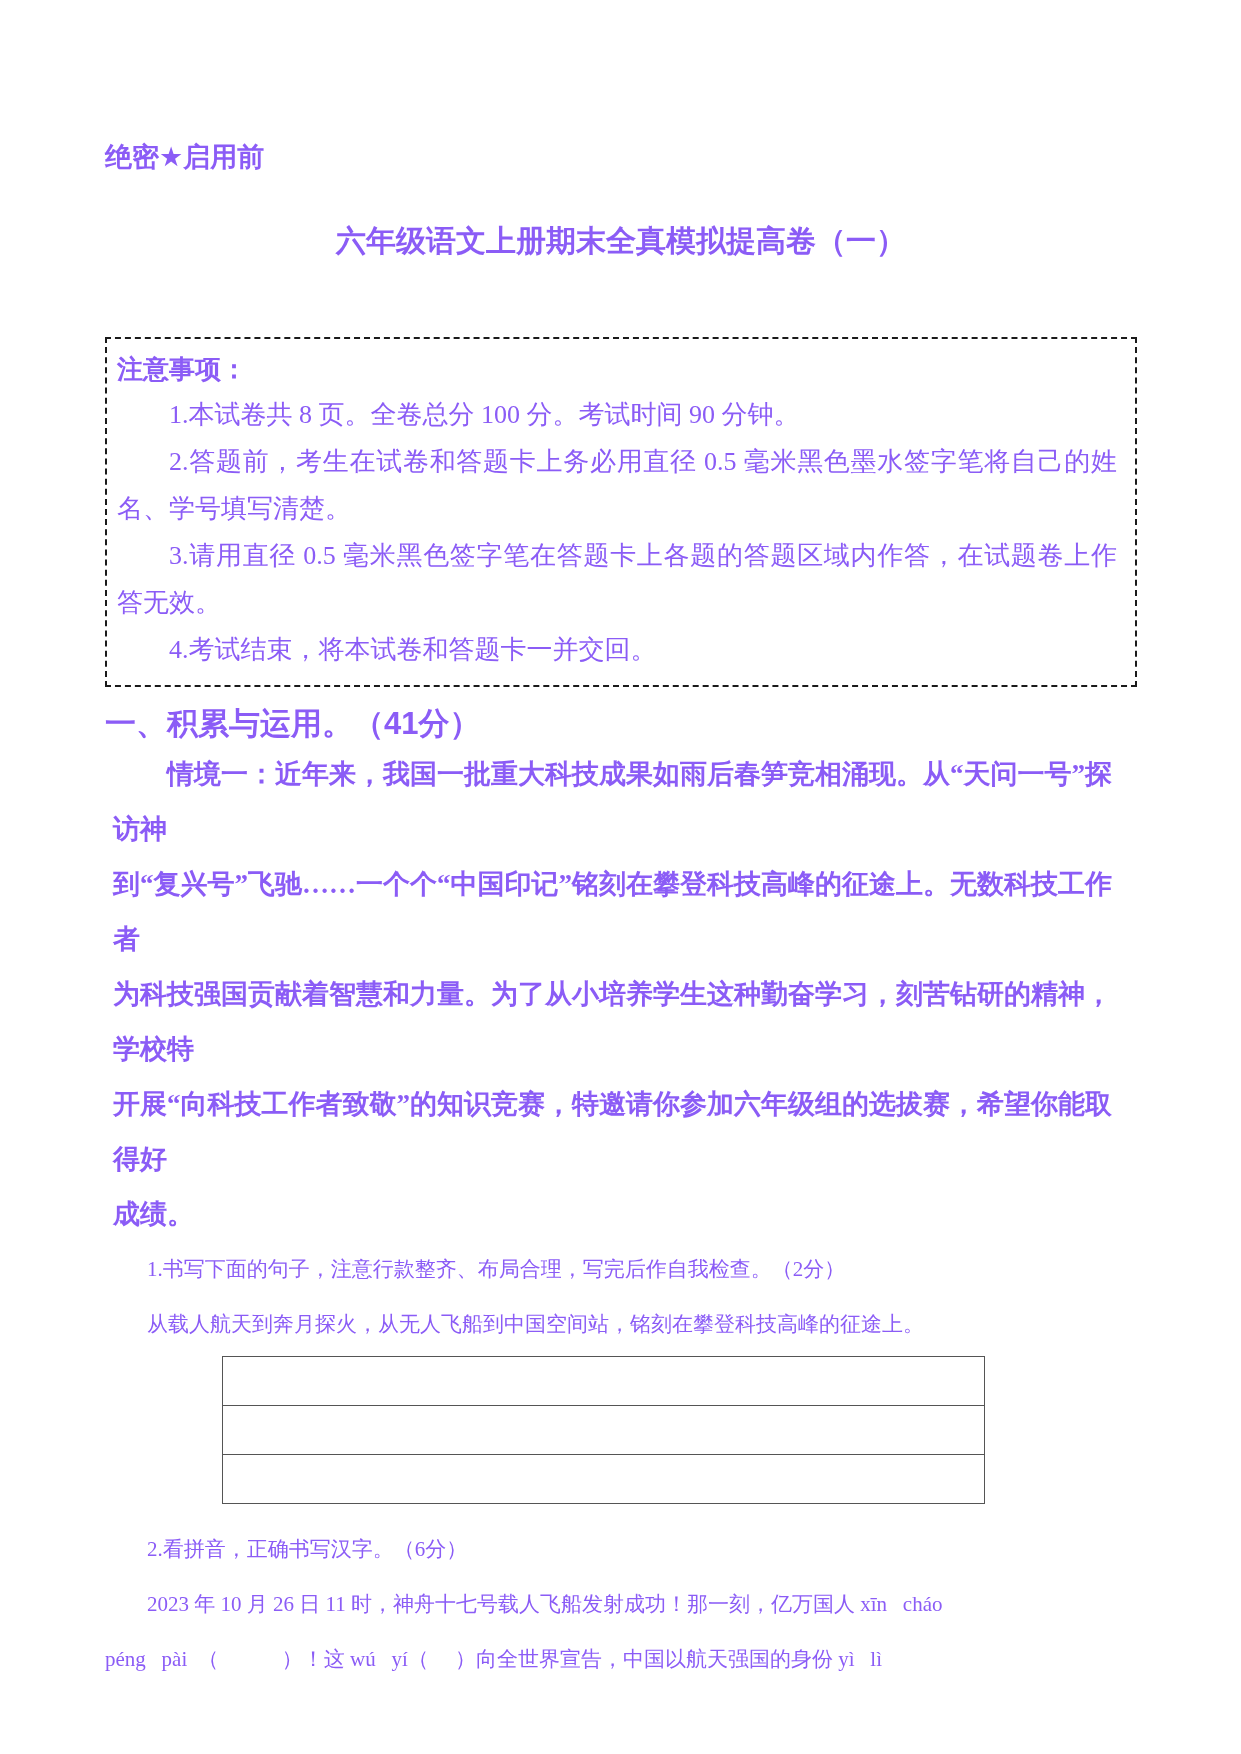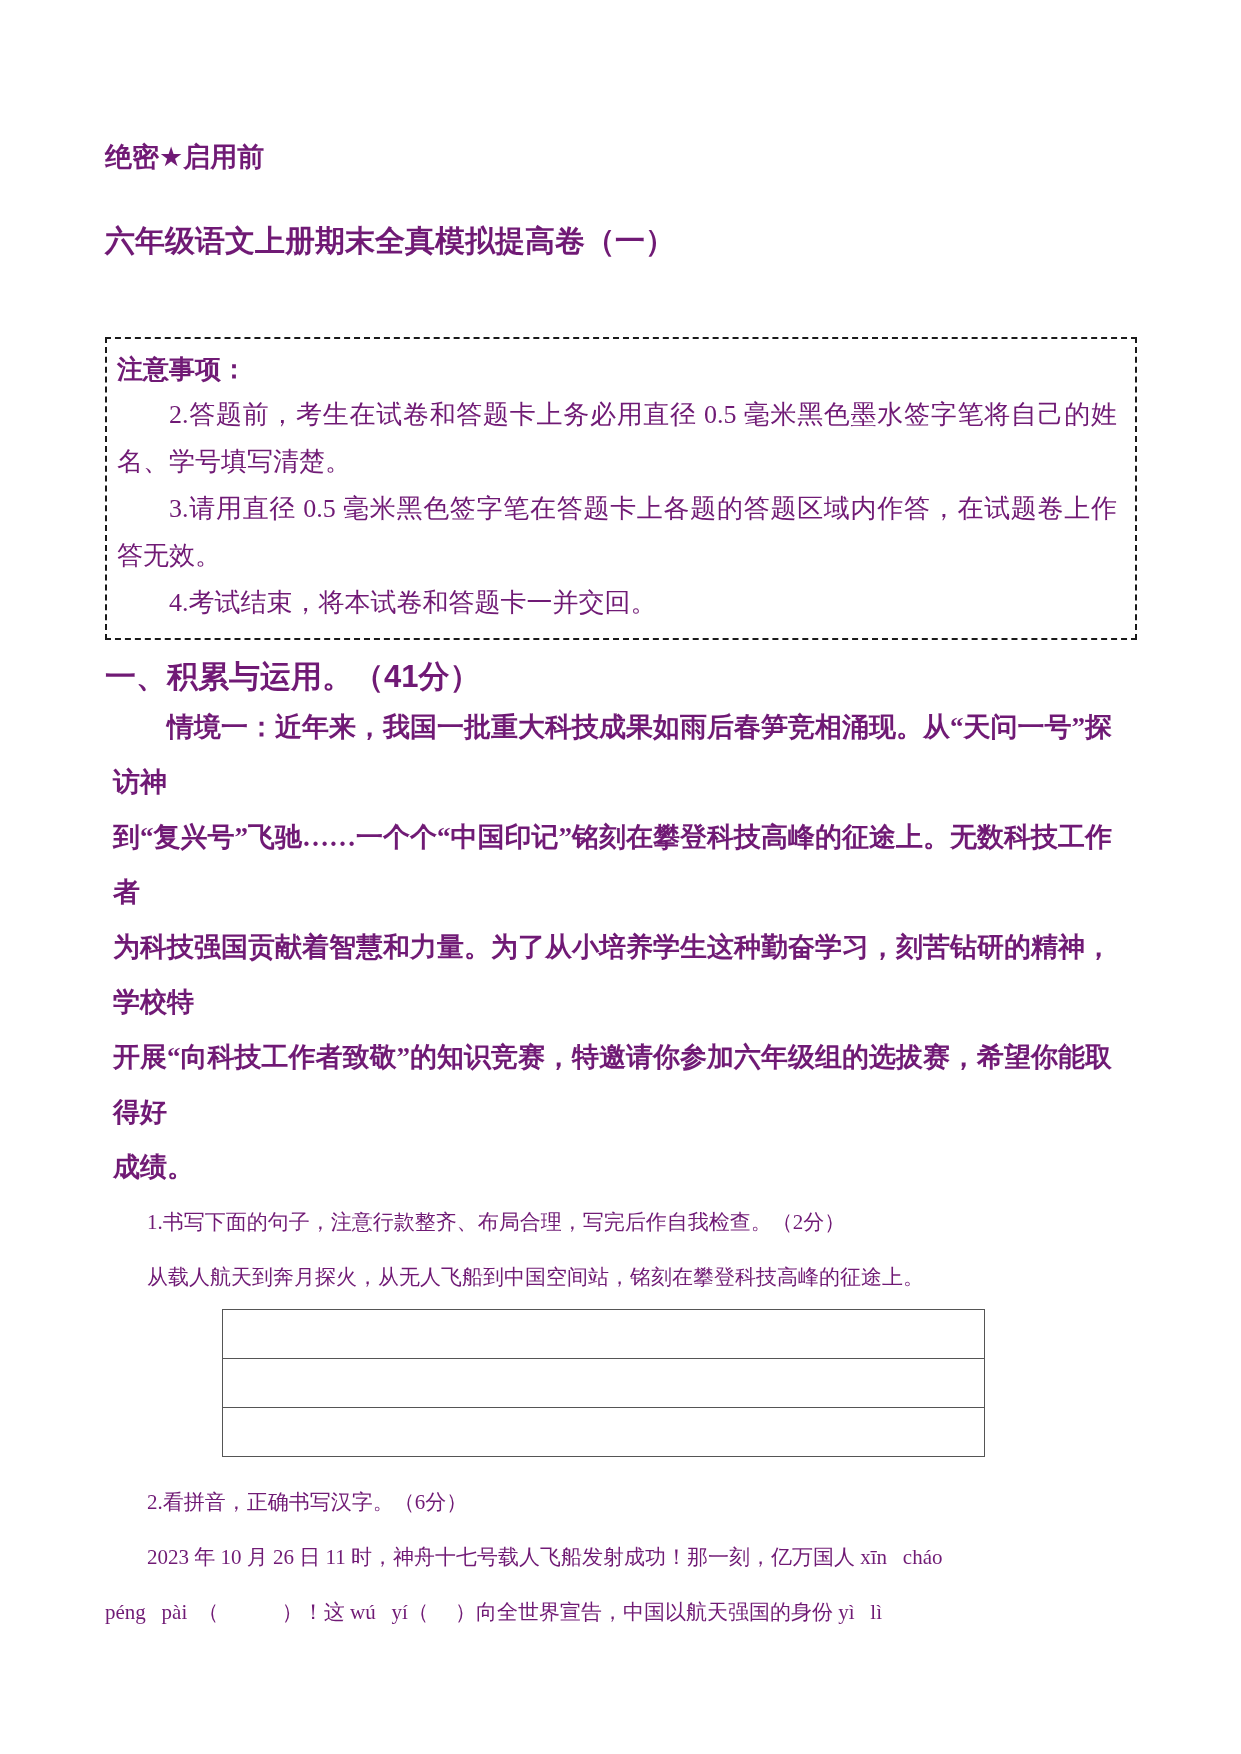--- a/index.html
+++ b/index.html
@@ -2,36 +2,37 @@
 <html><head>
 <meta charset="utf-8">
 <style>
   html, body { margin: 0; padding: 0; background: #ffffff; }
   .page {
     position: relative;
     width: 1241px;
     height: 1754px;
     margin: 0 auto;
     background: #ffffff;
-    color: #701a75;
+    color: #8b5cf6;
     font-family: "Liberation Serif", "DejaVu Serif", serif;
     box-sizing: border-box;
     padding: 140px 104px 0 105px;
     overflow: hidden;
   }
   .hei {
     font-family: "Liberation Sans", "DejaVu Sans", sans-serif;
     font-weight: 700;
   }
   .classification {
     font-size: 27px;
     line-height: 34px;
   }
   .title {
     margin: 46px 0 0 0;
+    text-align: center;
     font-size: 30px;
     line-height: 42px;
   }
   .notice-box {
     margin-top: 75px;
     border: 2px dashed #1a1a1a;
     padding: 8px 18px 12px 10px;
     box-sizing: border-box;
   }
   .notice-heading {
@@ -79,20 +80,21 @@
 <body>
 
 <div class="page">
 
   <div class="classification hei">绝密★启用前</div>
 
   <div class="title hei">六年级语文上册期末全真模拟提高卷（一）</div>
 
   <div class="notice-box">
     <div class="notice-heading hei">注意事项：</div>
+    <p class="notice-item">1.本试卷共 8 页。全卷总分 100 分。考试时间 90 分钟。</p>
     <p class="notice-item">2.答题前，考生在试卷和答题卡上务必用直径 0.5 毫米黑色墨水签字笔将自己的姓名、学号填写清楚。</p>
     <p class="notice-item">3.请用直径 0.5 毫米黑色签字笔在答题卡上各题的答题区域内作答，在试题卷上作答无效。</p>
     <p class="notice-item">4.考试结束，将本试卷和答题卡一并交回。</p>
   </div>
 
   <div class="section-heading hei">一、积累与运用。（41分）</div>
 
   <div>
     <div class="scn-line indent">情境一：近年来，我国一批重大科技成果如雨后春笋竞相涌现。从“天问一号”探访神</div>
     <div class="scn-line">到“复兴号”飞驰……一个个“中国印记”铭刻在攀登科技高峰的征途上。无数科技工作者</div>

